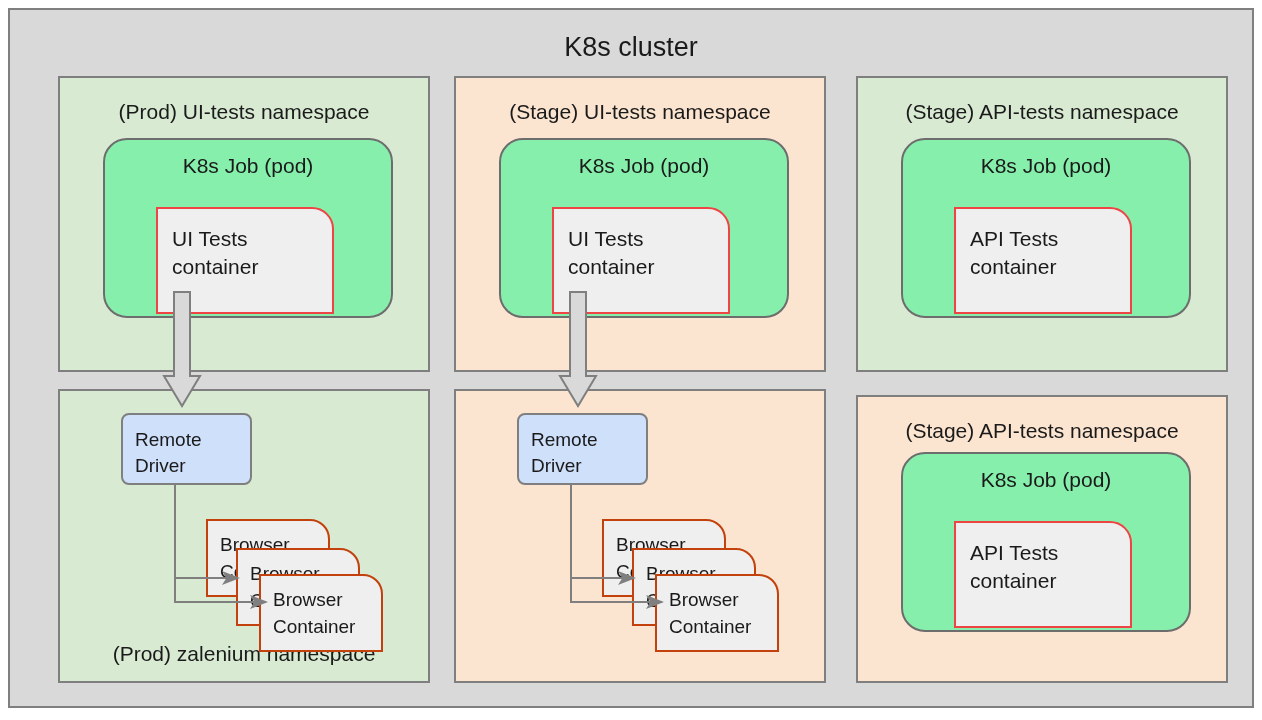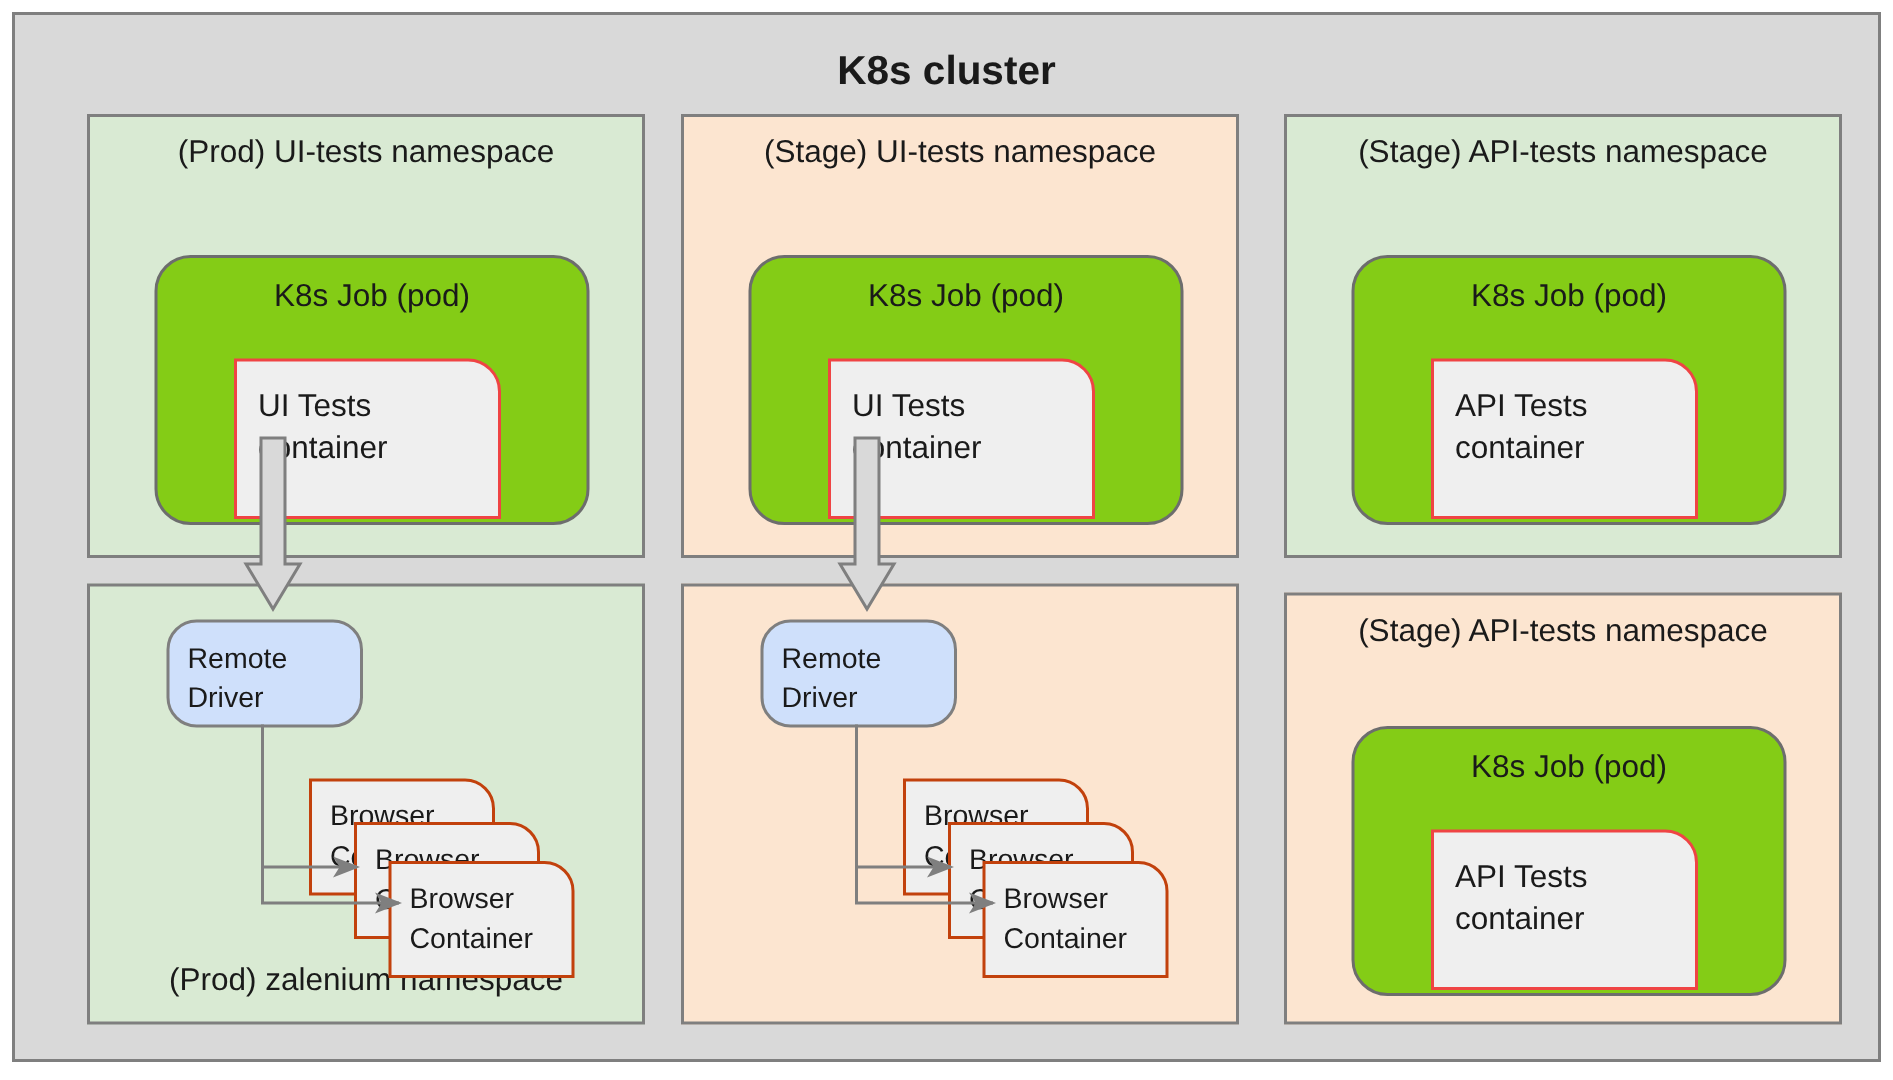--- a/index.html
+++ b/index.html
@@ -27,49 +27,47 @@
     box-sizing: border-box;
   }
   .cluster-title {
     position: absolute;
     left: 0;
     top: 22px;
     width: 100%;
     text-align: center;
     font-size: 27px;
     color: #1a1a1a;
-    font-weight: bold;
   }
   
   .ns {
     position: absolute;
     border: 2px solid #7f7f7f;
     box-sizing: border-box;
   }
   .ns.green { background: #d9ead3; }
   .ns.orange { background: #fce5d0; }
   .ns-title {
     position: absolute;
     left: 0;
     width: 100%;
     text-align: center;
     font-size: 21px;
     color: #1a1a1a;
   }
-  .ns-title.top { top: 12px; }
+  .ns-title.top { top: 22px; }
   .ns-title.bottom { bottom: 15px; }
 
   
   .pod {
     position: absolute;
-    background: #84cc16;
+    background: #86efac;
     border: 2px solid #6d6d6d;
     border-radius: 24px;
     box-sizing: border-box;
-    margin-top: 32px;
   }
   .pod-title {
     position: absolute;
     left: 0;
     top: 14px;
     width: 100%;
     text-align: center;
     font-size: 21px;
     color: #1a1a1a;
   }
@@ -88,22 +86,23 @@
     font-size: 21px;
     line-height: 28px;
     color: #1a1a1a;
     white-space: pre-line;
   }
   
   .driver {
     position: absolute;
     background: #cfe0fb;
     border: 2px solid #7f7f7f;
-    border-radius: 20px;
-    box-sizing: border-box;
+    border-radius: 8px;
+    box-sizing: border-box;
+    margin-left: 10px;
   }
   .driver-label {
     position: absolute;
     left: 12px;
     top: 12px;
     font-size: 19px;
     line-height: 26px;
     color: #1a1a1a;
     white-space: pre-line;
   }

